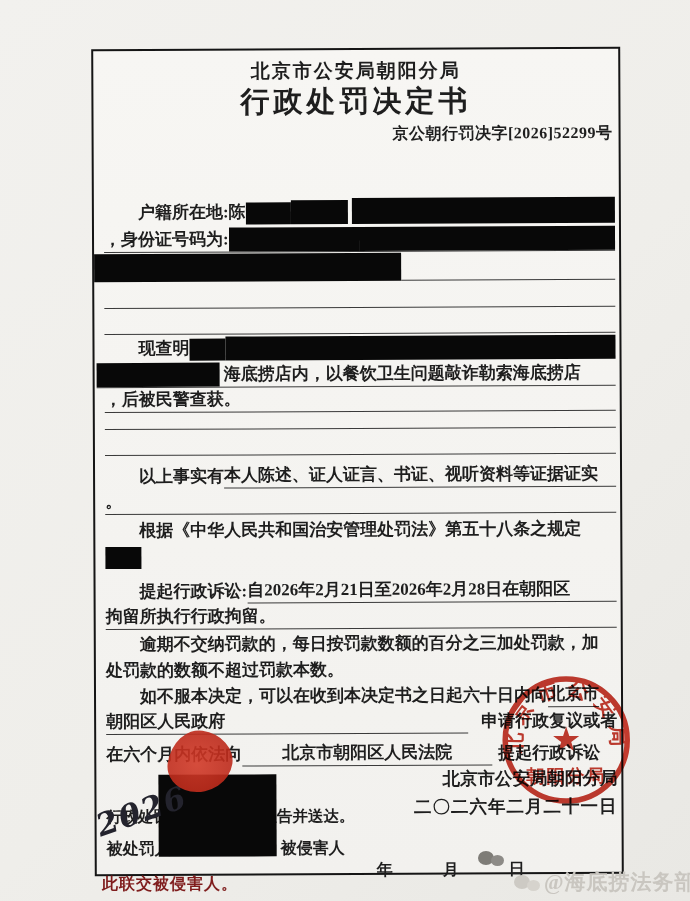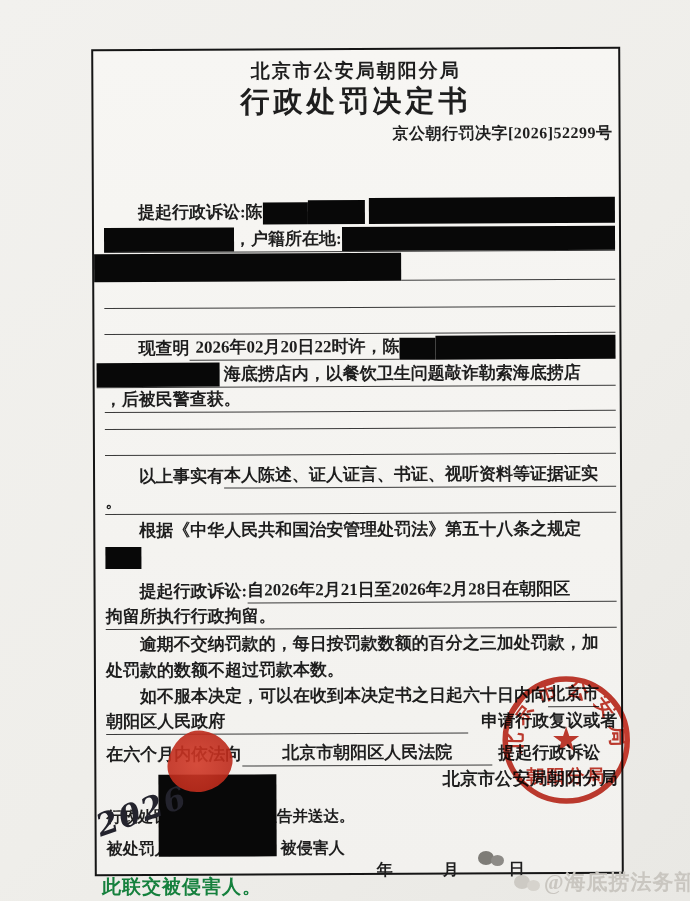--- a/index.html
+++ b/index.html
@@ -36,60 +36,59 @@
     border-radius:46% 54% 58% 42% / 60% 46% 54% 40%;
     transform:rotate(9deg);opacity:.9;
   }
   .hand{
     position:absolute;left:-2px;top:742px;font-family:"DejaVu Serif",serif;
     font-style:italic;font-weight:bold;font-size:31px;color:#23232d;
     transform:rotate(-19deg);letter-spacing:2px;
   }
   .seal{position:absolute;left:403px;top:624px;width:134px;height:134px;
     mix-blend-mode:multiply;opacity:.92;}
-  .footnote{position:absolute;left:102px;top:874px;font-size:19px;font-weight:bold;letter-spacing:1px;color:#15803d;}
+  .footnote{position:absolute;left:102px;top:874px;font-size:16px;font-weight:bold;letter-spacing:1px;color:#7f1d1d;}
   .wm1{position:absolute;left:478px;top:849px;font-size:21px;font-weight:bold;
     color:#8d8b87;letter-spacing:1px;white-space:nowrap;display:flex;align-items:center;gap:4px;}
   .wm2{position:absolute;left:514px;top:868px;font-size:21px;font-weight:bold;
     color:#c9c6c0;letter-spacing:1px;white-space:nowrap;display:flex;align-items:center;gap:4px;}
   .bubble{width:16px;height:14px;border-radius:50% 50% 50% 50%;background:#7e7c77;display:inline-block;position:relative;}
   .bubble.b2{width:13px;height:11px;margin-left:-7px;margin-top:6px;background:#8d8b87;}
   .bubble.light{background:#cdcac4;}
   .bubble.light.b2{background:#d6d3cd;}
 </style>
 </head>
 <body>
 
 <div class="doc">
 
   <div class="agency">北京市公安局朝阳分局</div>
   <div class="title">行政处罚决定书</div>
   <div class="docno">京公朝行罚决字[2026]52299号</div>
 
   <div class="ln" style="top:148px;">
-    <span class="ind">提起行政诉讼:陈</span>
+    <span class="ind">户籍所在地:陈</span>
     <span class="rd" style="width:45px;height:22px;"></span>
     <span class="rd" style="width:57px;height:24px;margin-right:4px;"></span>
     <span class="rd fill" style="height:26px;"></span>
   </div>
   <div class="ln u" style="top:175px;">
+    <span>，身份证号码为:</span>
     <span class="rd" style="width:130px;height:24px;"></span>
-    <span>，户籍所在地:</span>
     <span class="rd fill" style="height:24px;"></span>
   </div>
   <div class="ln" style="top:201px;left:0;height:30px;">
     <span class="rd" style="width:307px;height:28px;"></span>
     <span class="u fill"></span>
   </div>
   <div class="blank" style="top:231px;"></div>
   <div class="blank" style="top:257px;"></div>
 
   <div class="ln" style="top:284px;">
     <span class="ind">现查明</span>
-    <span class="u" style="padding-left:6px;">2026年02月20日22时许，陈</span>
     <span class="rd" style="width:36px;height:22px;"></span>
     <span class="rd fill" style="height:24px;"></span>
   </div>
   <div class="ln u" style="top:310px;left:2px;">
     <span class="rd" style="width:123px;height:24px;margin-right:4px;"></span>
     <span>海底捞店内，以餐饮卫生问题敲诈勒索海底捞店</span>
   </div>
   <div class="ln" style="top:336px;">
     <span class="u fill">，后被民警查获。</span>
   </div>
@@ -134,20 +133,21 @@
     <span class="u" style="width:362px;">朝阳区人民政府</span>
     <span style="margin-left:auto;">申请行政复议或者</span>
   </div>
   <div class="ln" style="top:690px;">
     <span>在六个月内依法向</span>
     <span class="u" style="width:250px;text-align:center;">北京市朝阳区人民法院</span>
     <span style="padding-left:6px;">提起行政诉讼</span>
   </div>
 
   <div class="sig" style="top:716px;">北京市公安局朝阳分局</div>
+  <div class="sig" style="top:744px;letter-spacing:1px;">二〇二六年二月二十一日</div>
 
   <div class="ln small" style="top:752px;">
     <span>行政处罚决定书已向我宣告并送达。</span>
   </div>
 
   <div class="ln" style="top:784px;font-size:16px;">
     <span>被处罚人</span>
     <span style="margin-left:110px;">被侵害人</span>
   </div>
   <div class="ln" style="top:806px;font-size:16px;">

